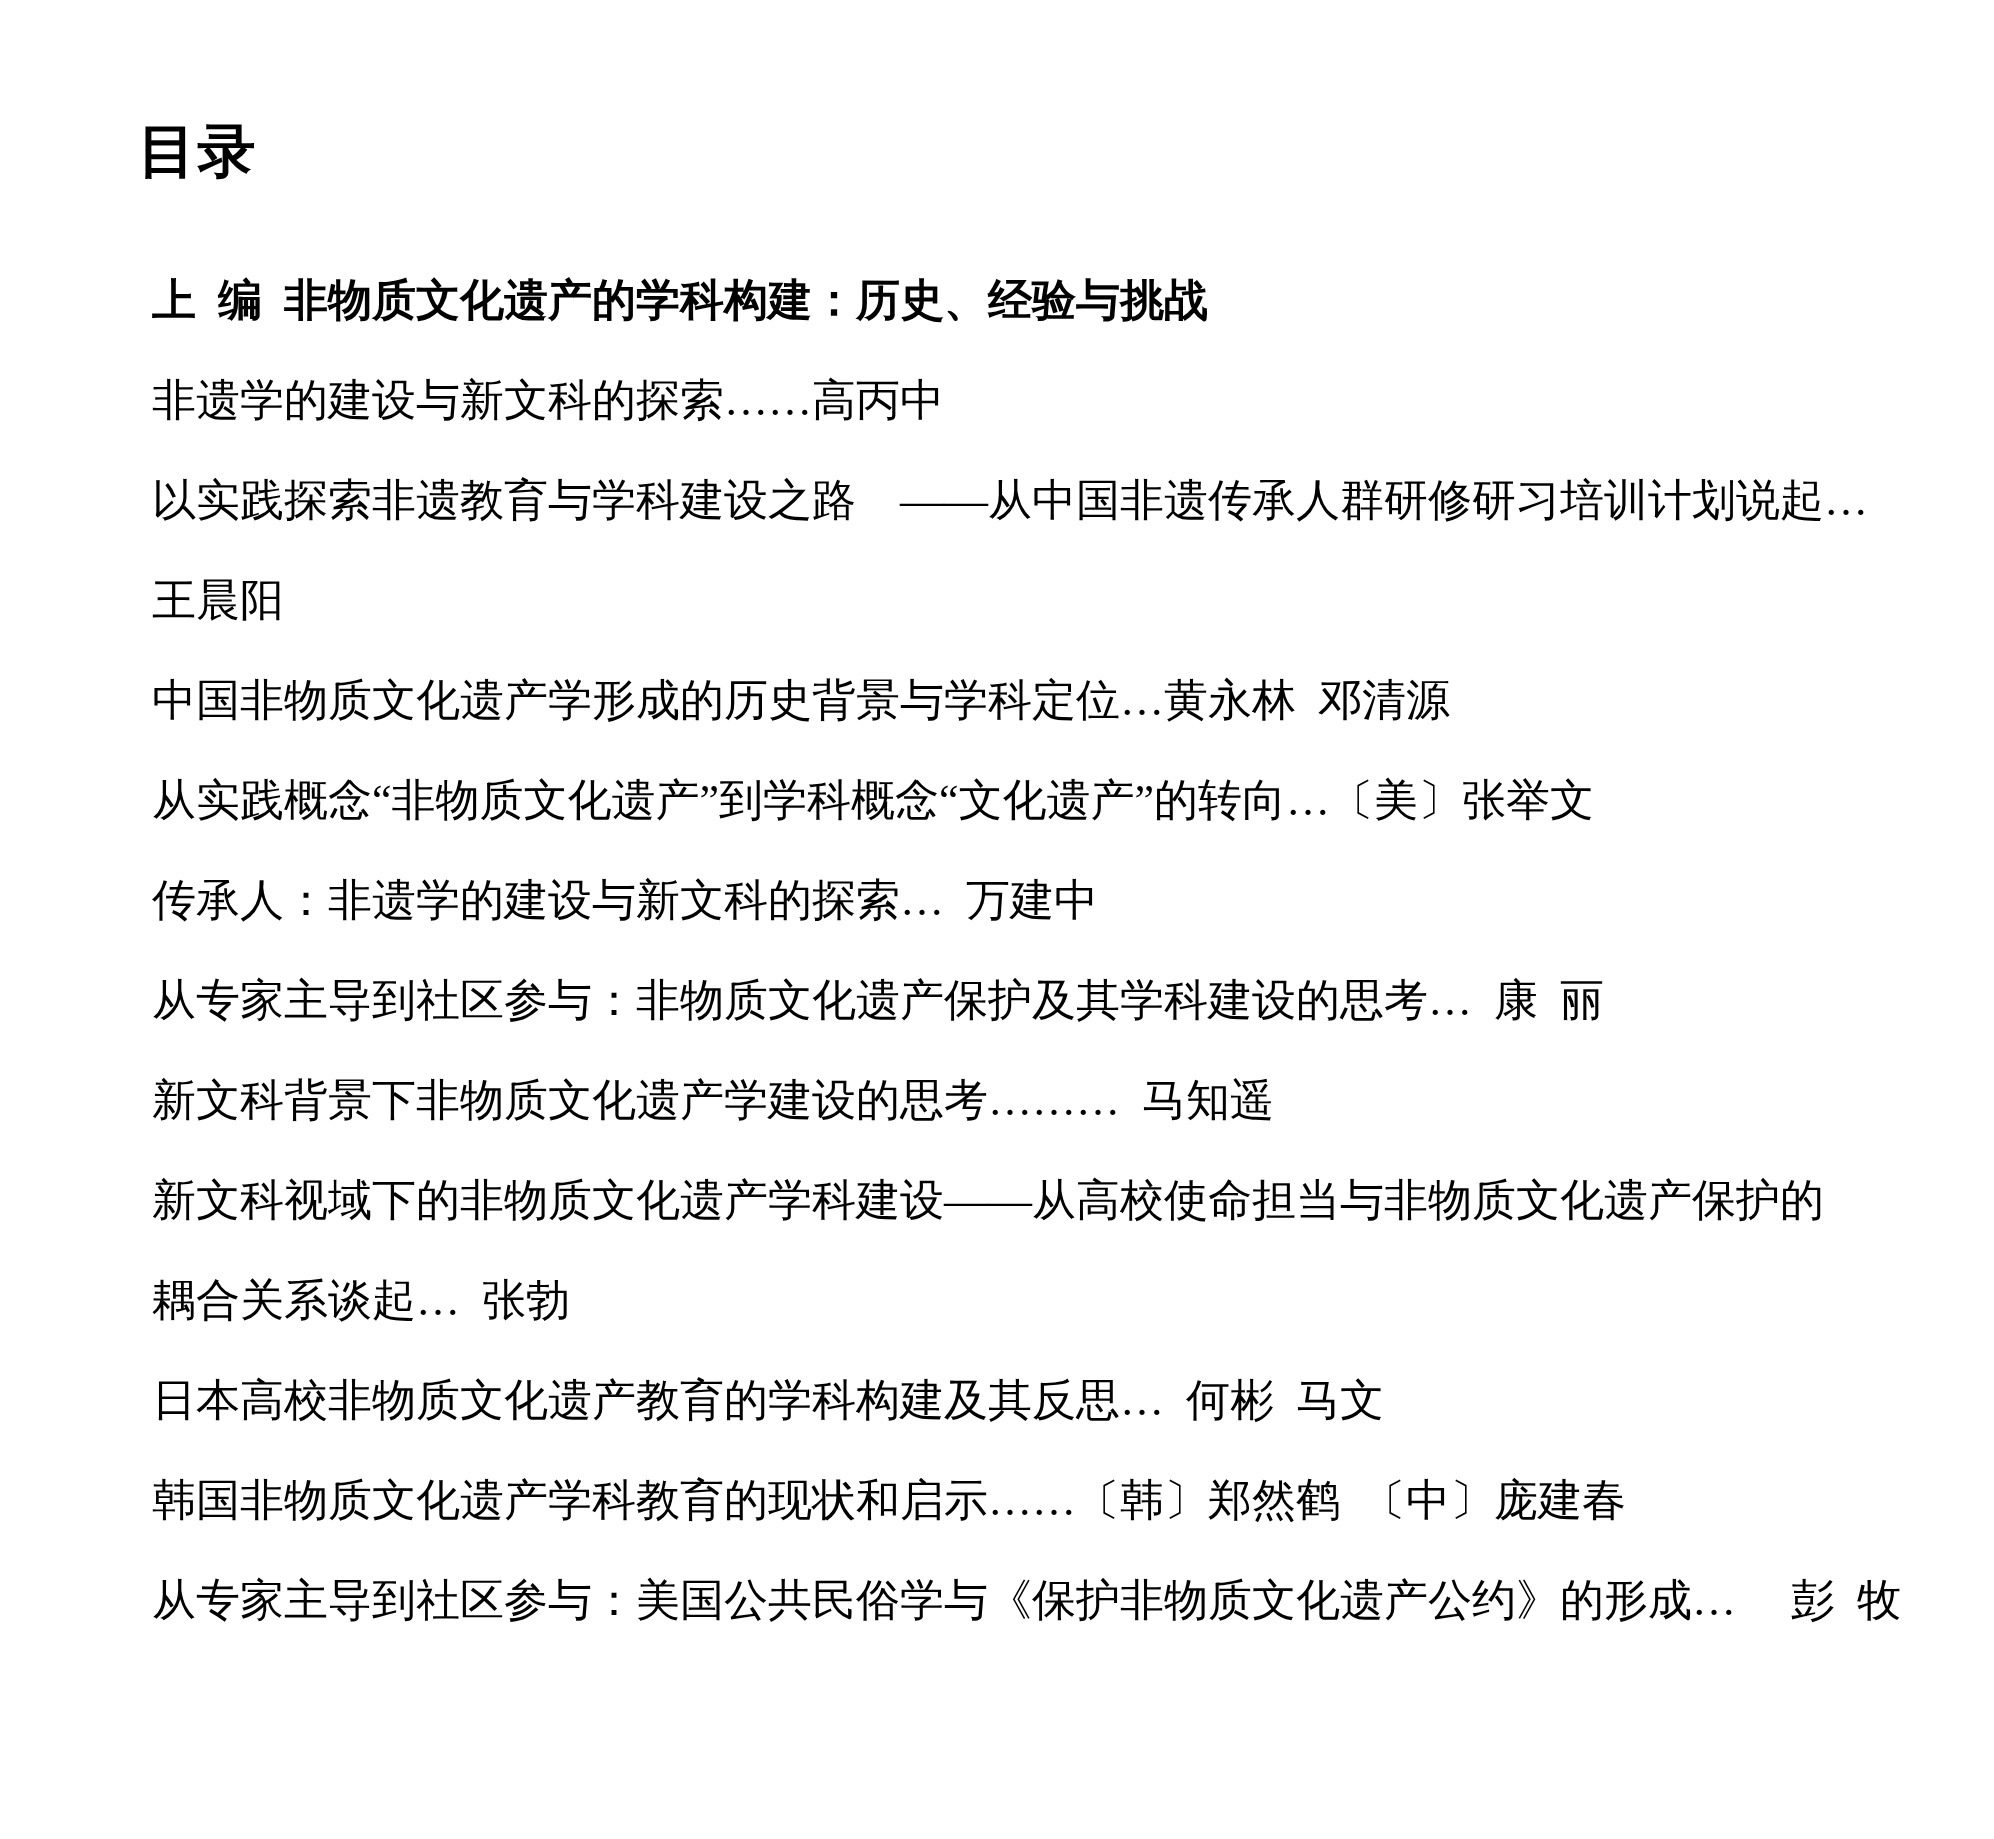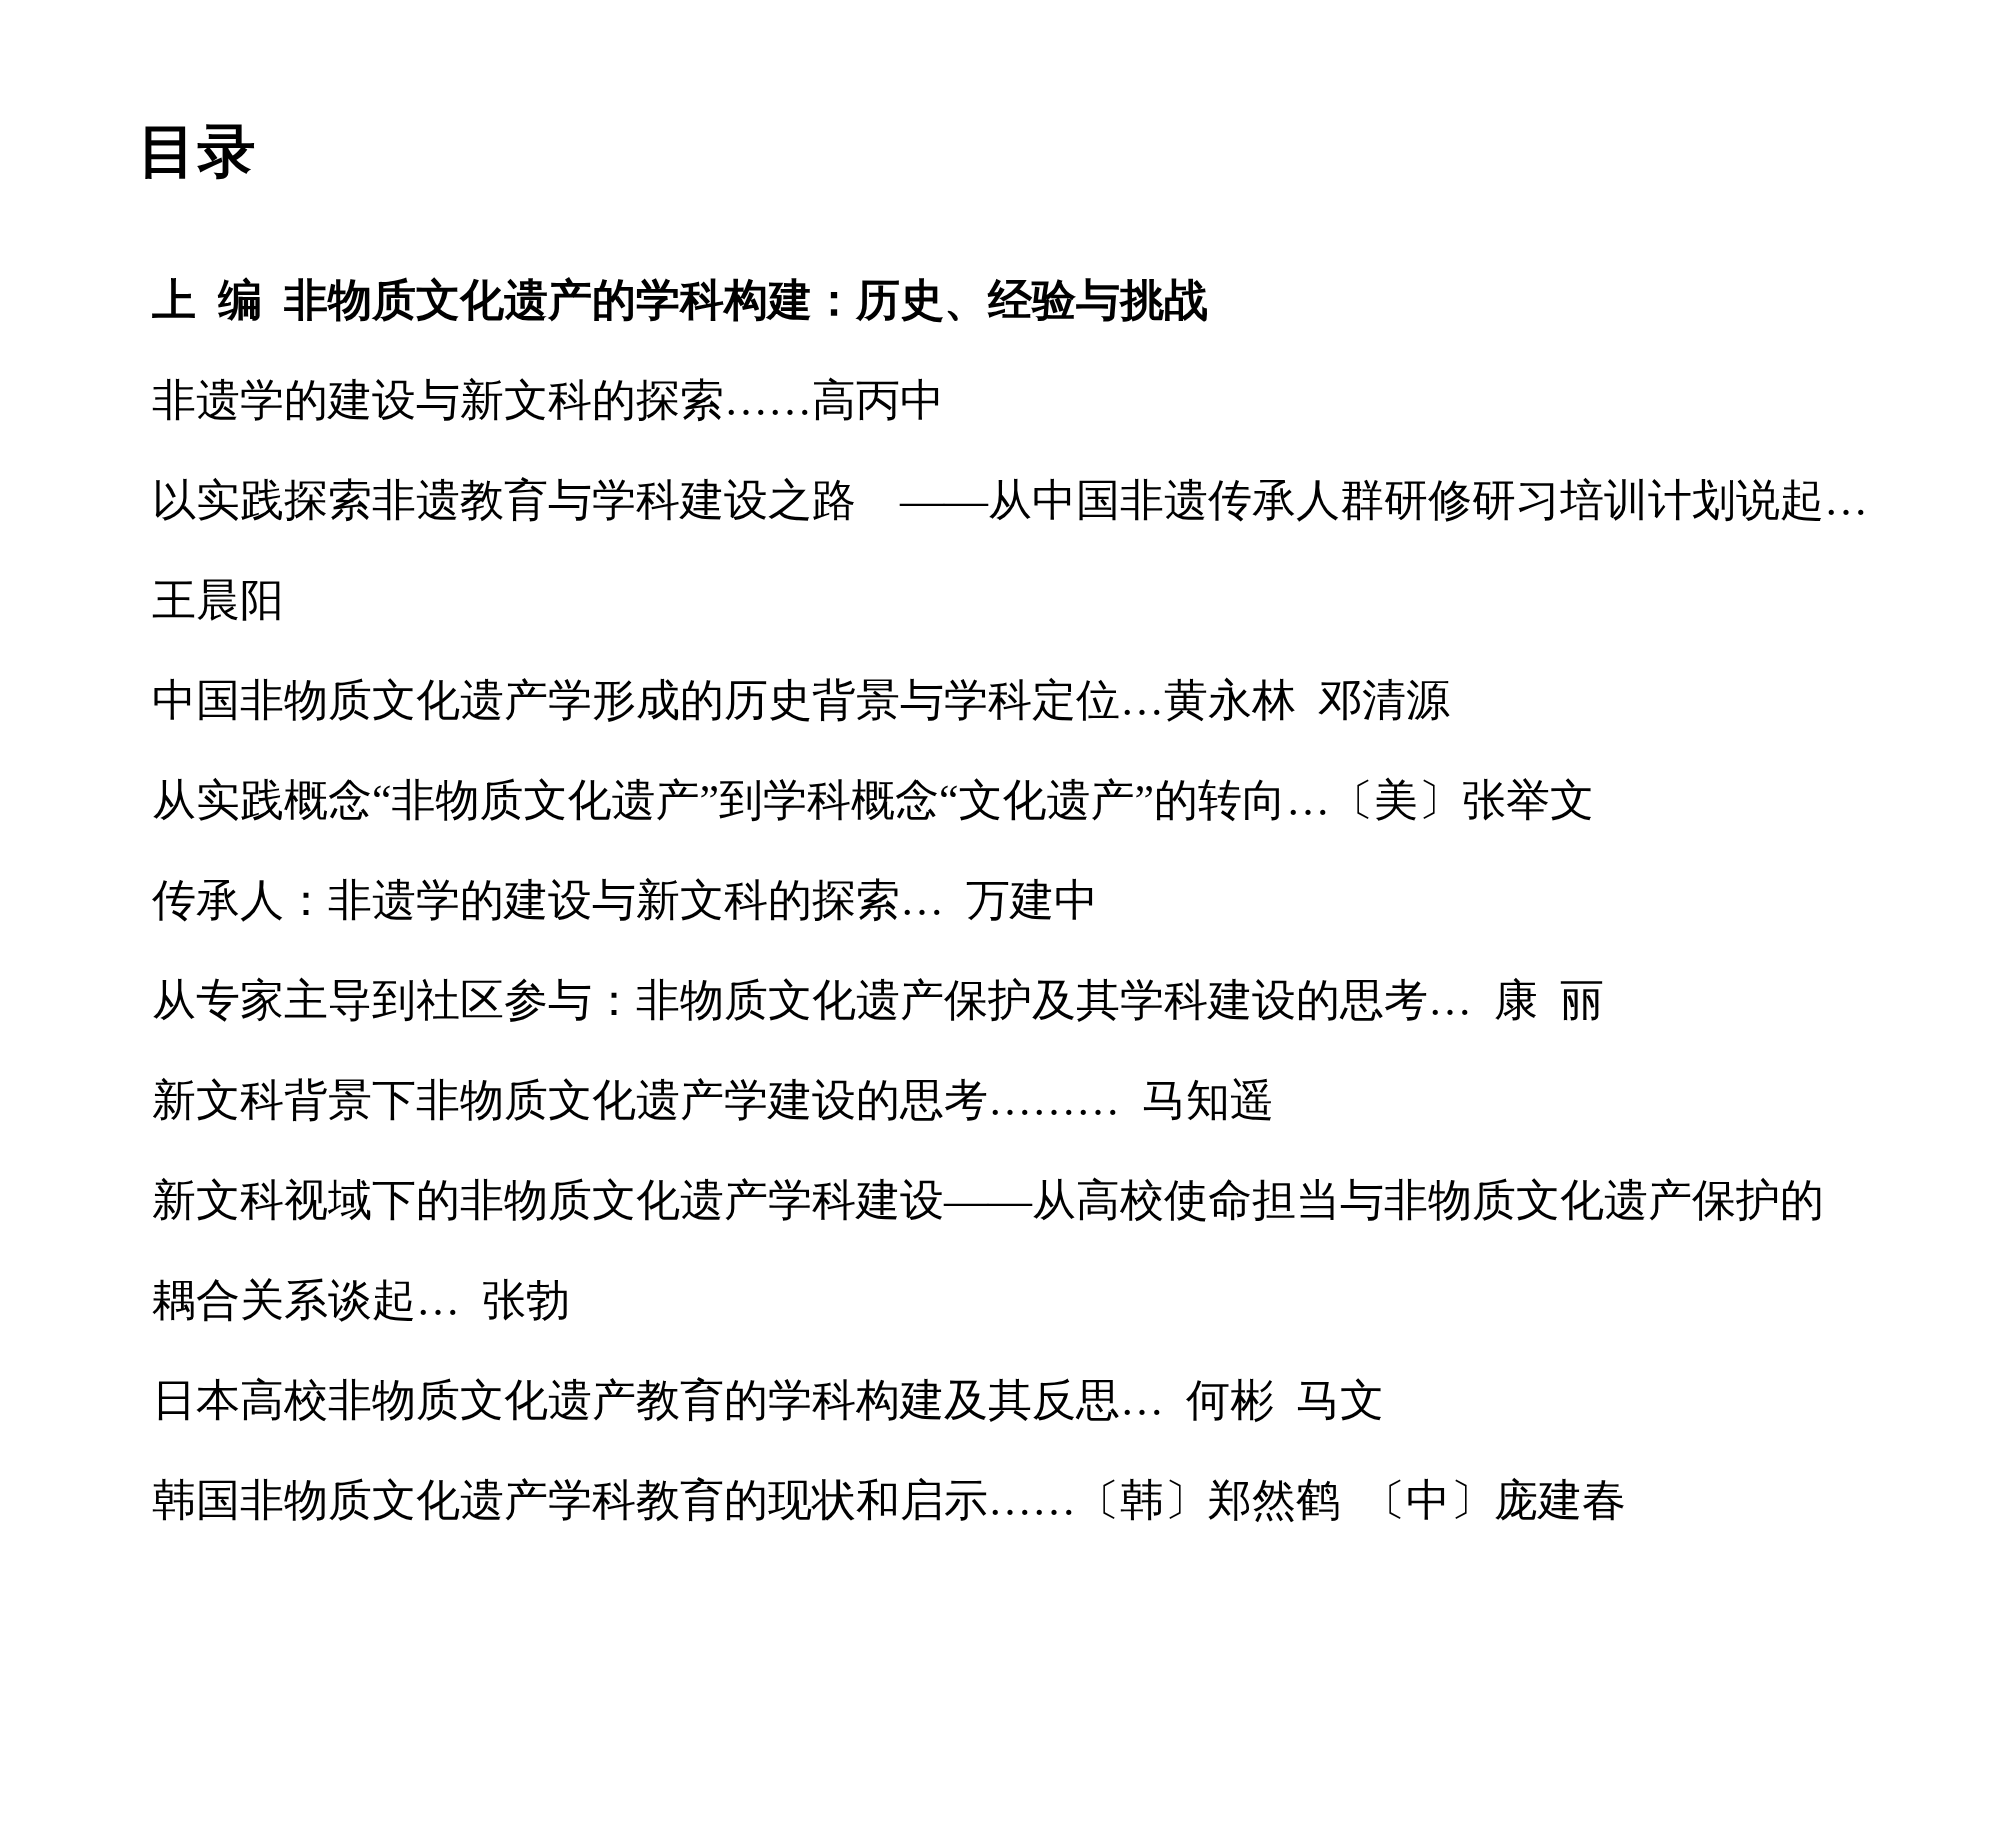--- a/index.html
+++ b/index.html
@@ -61,16 +61,17 @@
     <p class="line">王晨阳</p>
     <p class="line">中国非物质文化遗产学形成的历史背景与学科定位…黄永林  邓清源</p>
     <p class="line">从实践概念“非物质文化遗产”到学科概念“文化遗产”的转向…〔美〕张举文</p>
     <p class="line">传承人：非遗学的建设与新文科的探索…  万建中</p>
     <p class="line">从专家主导到社区参与：非物质文化遗产保护及其学科建设的思考…  康  丽</p>
     <p class="line">新文科背景下非物质文化遗产学建设的思考………  马知遥</p>
     <p class="line">新文科视域下的非物质文化遗产学科建设——从高校使命担当与非物质文化遗产保护的</p>
     <p class="line">耦合关系谈起…  张勃</p>
     <p class="line">日本高校非物质文化遗产教育的学科构建及其反思…  何彬  马文</p>
     <p class="line">韩国非物质文化遗产学科教育的现状和启示……〔韩〕郑然鹤  〔中〕庞建春</p>
+    <p class="line">从专家主导到社区参与：美国公共民俗学与《保护非物质文化遗产公约》的形成…     彭  牧</p>
 
   </div>
 </div>
 
 
 </body></html>

